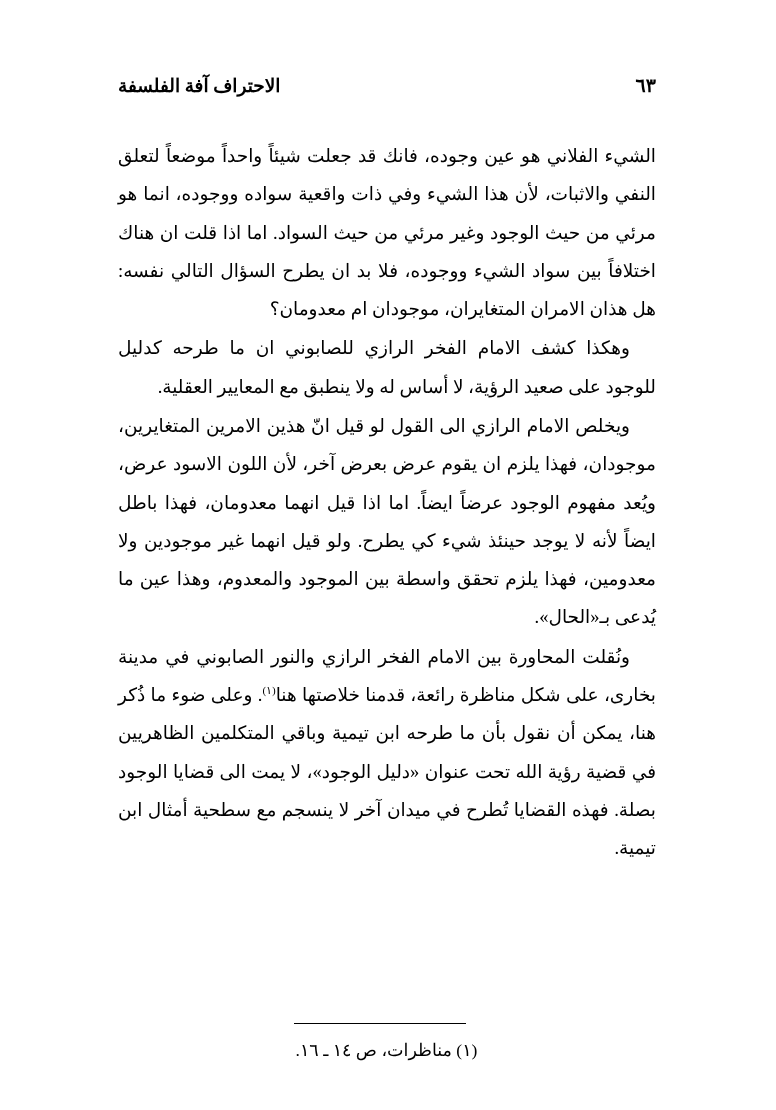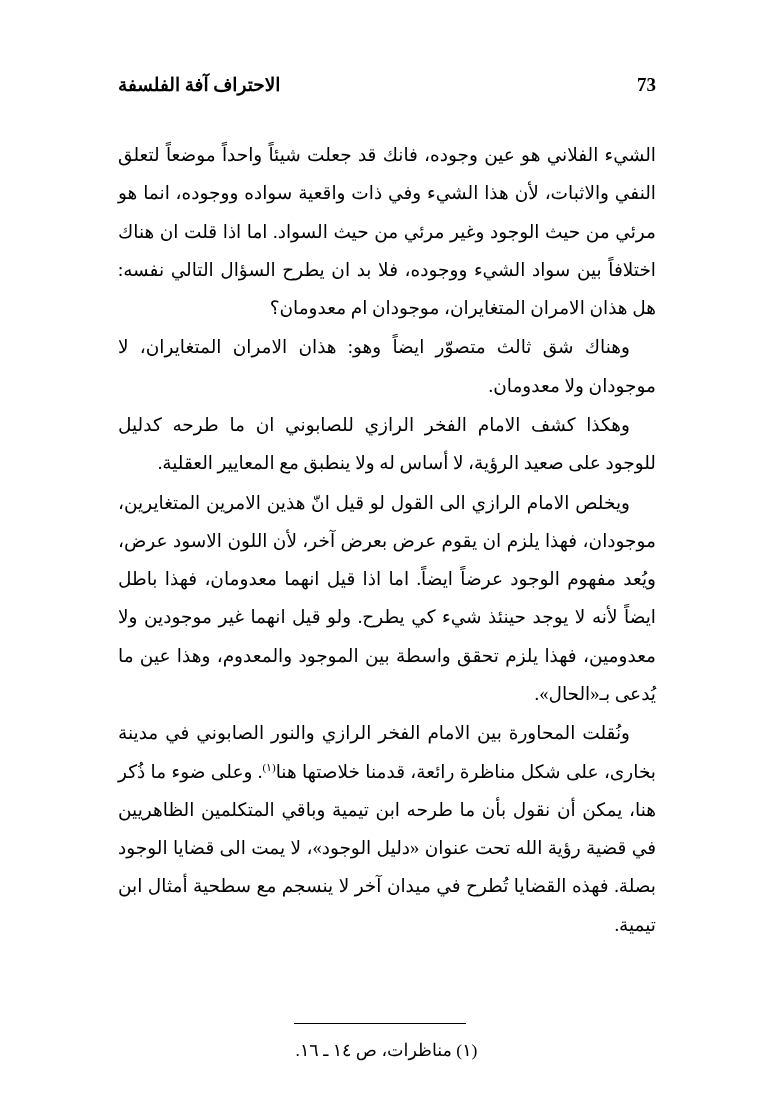--- a/index.html
+++ b/index.html
@@ -79,26 +79,25 @@
     vertical-align: super;
   }
 </style>
 </head>
 <body>
 
 <div class="page">
 
   <div class="header">
     <span class="header-title">الاحتراف آفة الفلسفة</span>
-    <span class="page-number">73</span>
+    <span class="page-number">٦٣</span>
   </div>
 
   <div class="body-text">
     <p class="para">الشيء الفلاني هو عين وجوده، فانك قد جعلت شيئاً واحداً موضعاً لتعلق النفي والاثبات، لأن هذا الشيء وفي ذات واقعية سواده ووجوده، انما هو مرئي من حيث الوجود وغير مرئي من حيث السواد. اما اذا قلت ان هناك اختلافاً بين سواد الشيء ووجوده، فلا بد ان يطرح السؤال التالي نفسه: هل هذان الامران المتغايران، موجودان ام معدومان؟</p>
-    <p class="para indent">وهناك شق ثالث متصوّر ايضاً وهو: هذان الامران المتغايران، لا موجودان ولا معدومان.</p>
     <p class="para indent">وهكذا كشف الامام الفخر الرازي للصابوني ان ما طرحه كدليل للوجود على صعيد الرؤية، لا أساس له ولا ينطبق مع المعايير العقلية.</p>
     <p class="para indent">ويخلص الامام الرازي الى القول لو قيل انّ هذين الامرين المتغايرين، موجودان، فهذا يلزم ان يقوم عرض بعرض آخر، لأن اللون الاسود عرض، ويُعد مفهوم الوجود عرضاً ايضاً. اما اذا قيل انهما معدومان، فهذا باطل ايضاً لأنه لا يوجد حينئذ شيء كي يطرح. ولو قيل انهما غير موجودين ولا معدومين، فهذا يلزم تحقق واسطة بين الموجود والمعدوم، وهذا عين ما يُدعى بـ«الحال».</p>
     <p class="para indent"><span>ونُقلت المحاورة بين الامام الفخر الرازي والنور الصابوني في مدينة بخارى، على شكل مناظرة رائعة، قدمنا خلاصتها هنا</span><sup class="fn">(١)</sup><span>. </span><span>وعلى ضوء ما ذُكر هنا، يمكن أن نقول بأن ما طرحه ابن تيمية وباقي المتكلمين الظاهريين في قضية رؤية الله تحت عنوان «دليل الوجود»، لا يمت الى قضايا الوجود بصلة. فهذه القضايا تُطرح في ميدان آخر لا ينسجم مع سطحية أمثال ابن تيمية.</span></p>
   </div>
 
   <div class="footnote-wrap">
     <hr class="footnote-rule">
     <div class="footnote-text">(١) مناظرات، ص ١٤ ـ ١٦.</div>
   </div>
 

